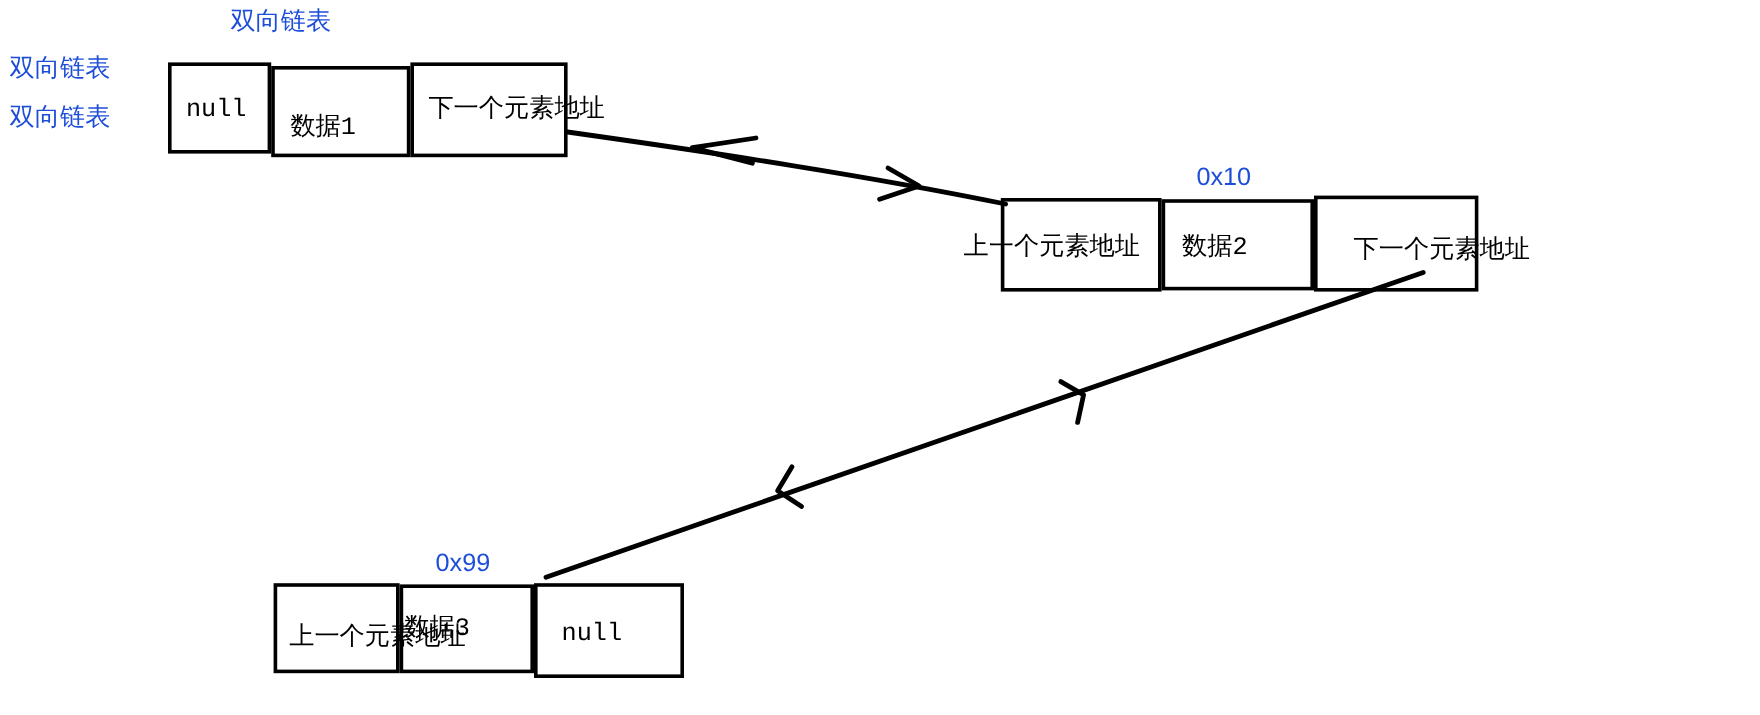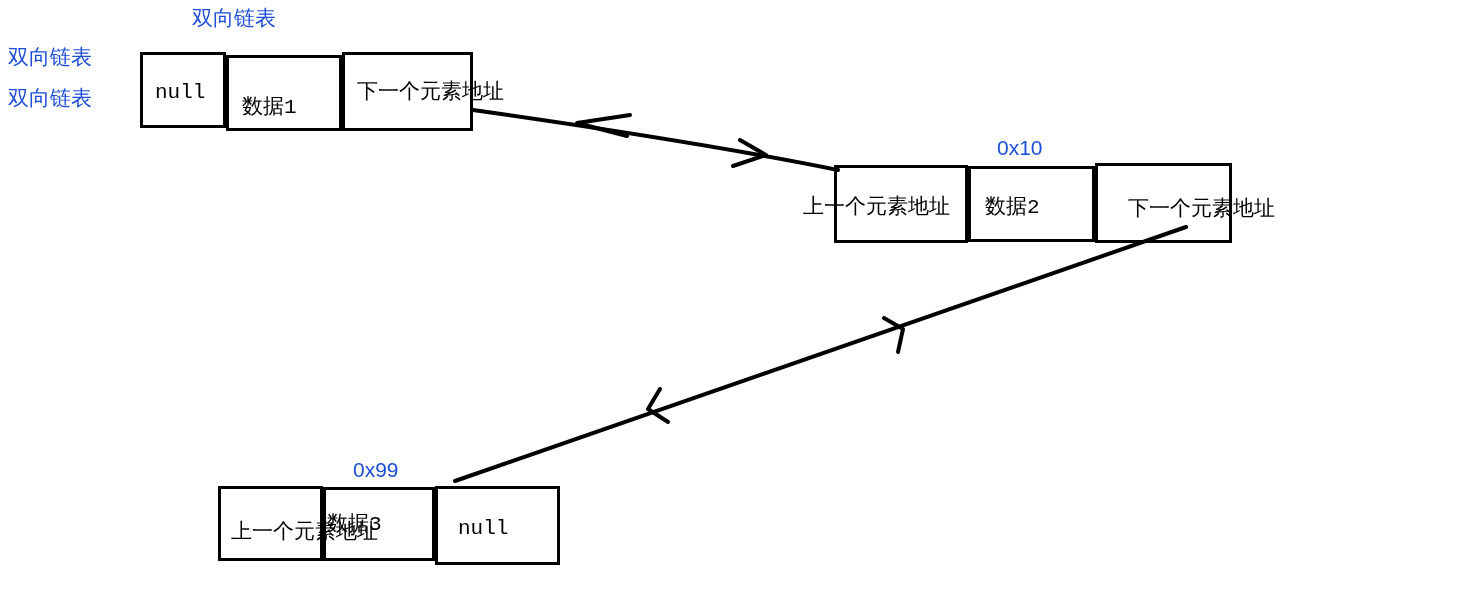--- a/index.html
+++ b/index.html
@@ -106,21 +106,21 @@
     <div class="cell" style="left:834px; top:165px; width:134px; height:78px;"></div>
     <div class="cell-label" style="left:803px; top:197px;">上一个元素地址</div>
 
     <div class="cell" style="left:968px; top:166px; width:127px; height:76px;"></div>
     <div class="cell-label" style="left:985px; top:197px;text-align:right;">数据2</div>
 
     <div class="cell" style="left:1095px; top:163px; width:137px; height:80px;"></div>
     <div class="cell-label" style="left:1128px; top:199px;">下一个元素地址</div>
   </div>
 
-  <div class="node" style="left:7px; top:0px; width:1335px; height:596px;">
+  <div class="node" style="left:17px; top:0px; width:1335px; height:596px;">
 
     <div class="txt addr-label" style="left:346px; top:459px;">0x99</div>
 
     <div class="cell" style="left:211px; top:486px; width:105px; height:75px;"></div>
     <div class="cell-label" style="left:224px; top:522px;">上一个元素地址</div>
 
     <div class="cell" style="left:316px; top:487px; width:112px; height:74px;"></div>
     <div class="cell-label" style="left:320px; top:514px;">数据3</div>
 
     <div class="cell" style="left:428px; top:486px; width:125px; height:79px;"></div>

